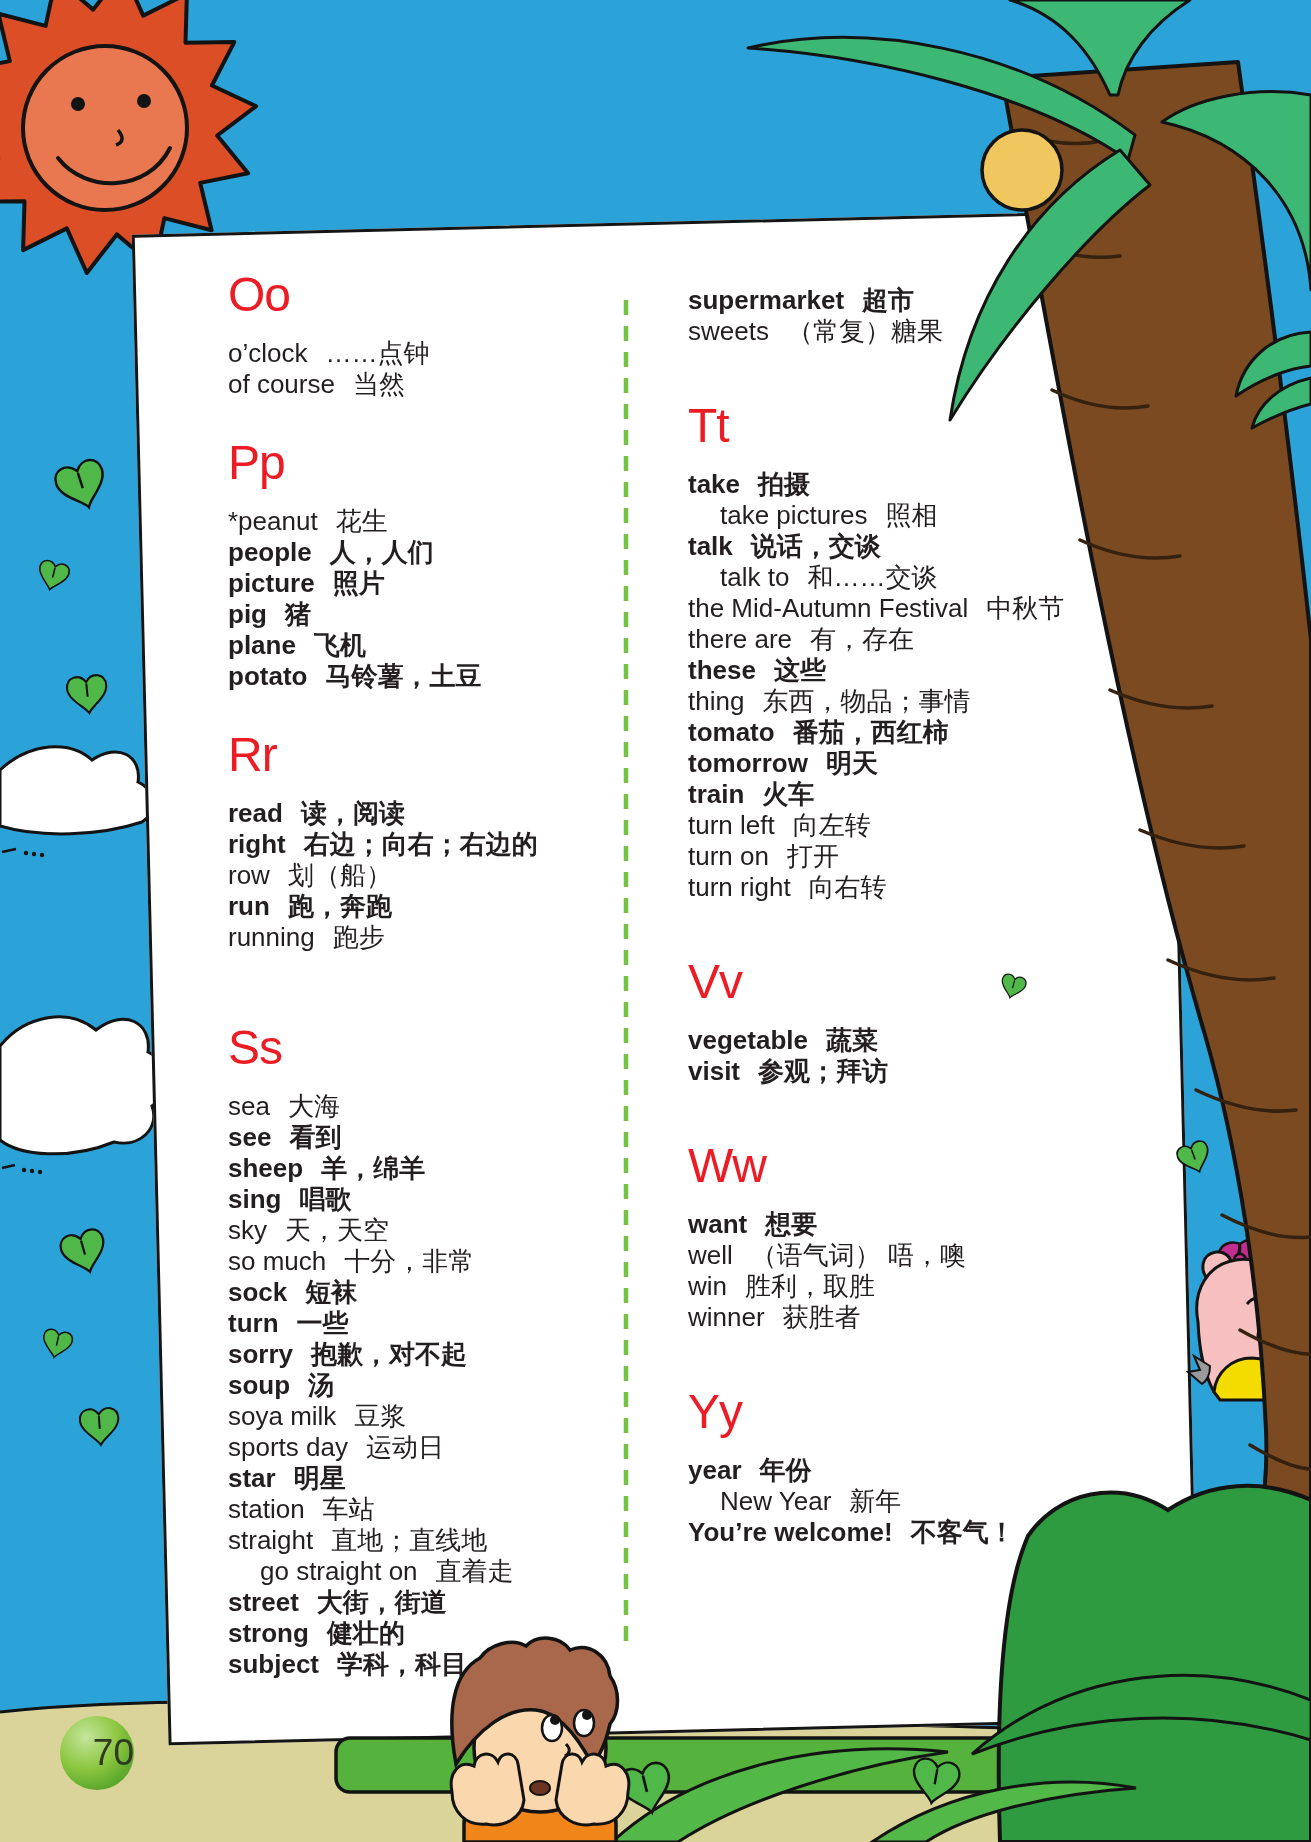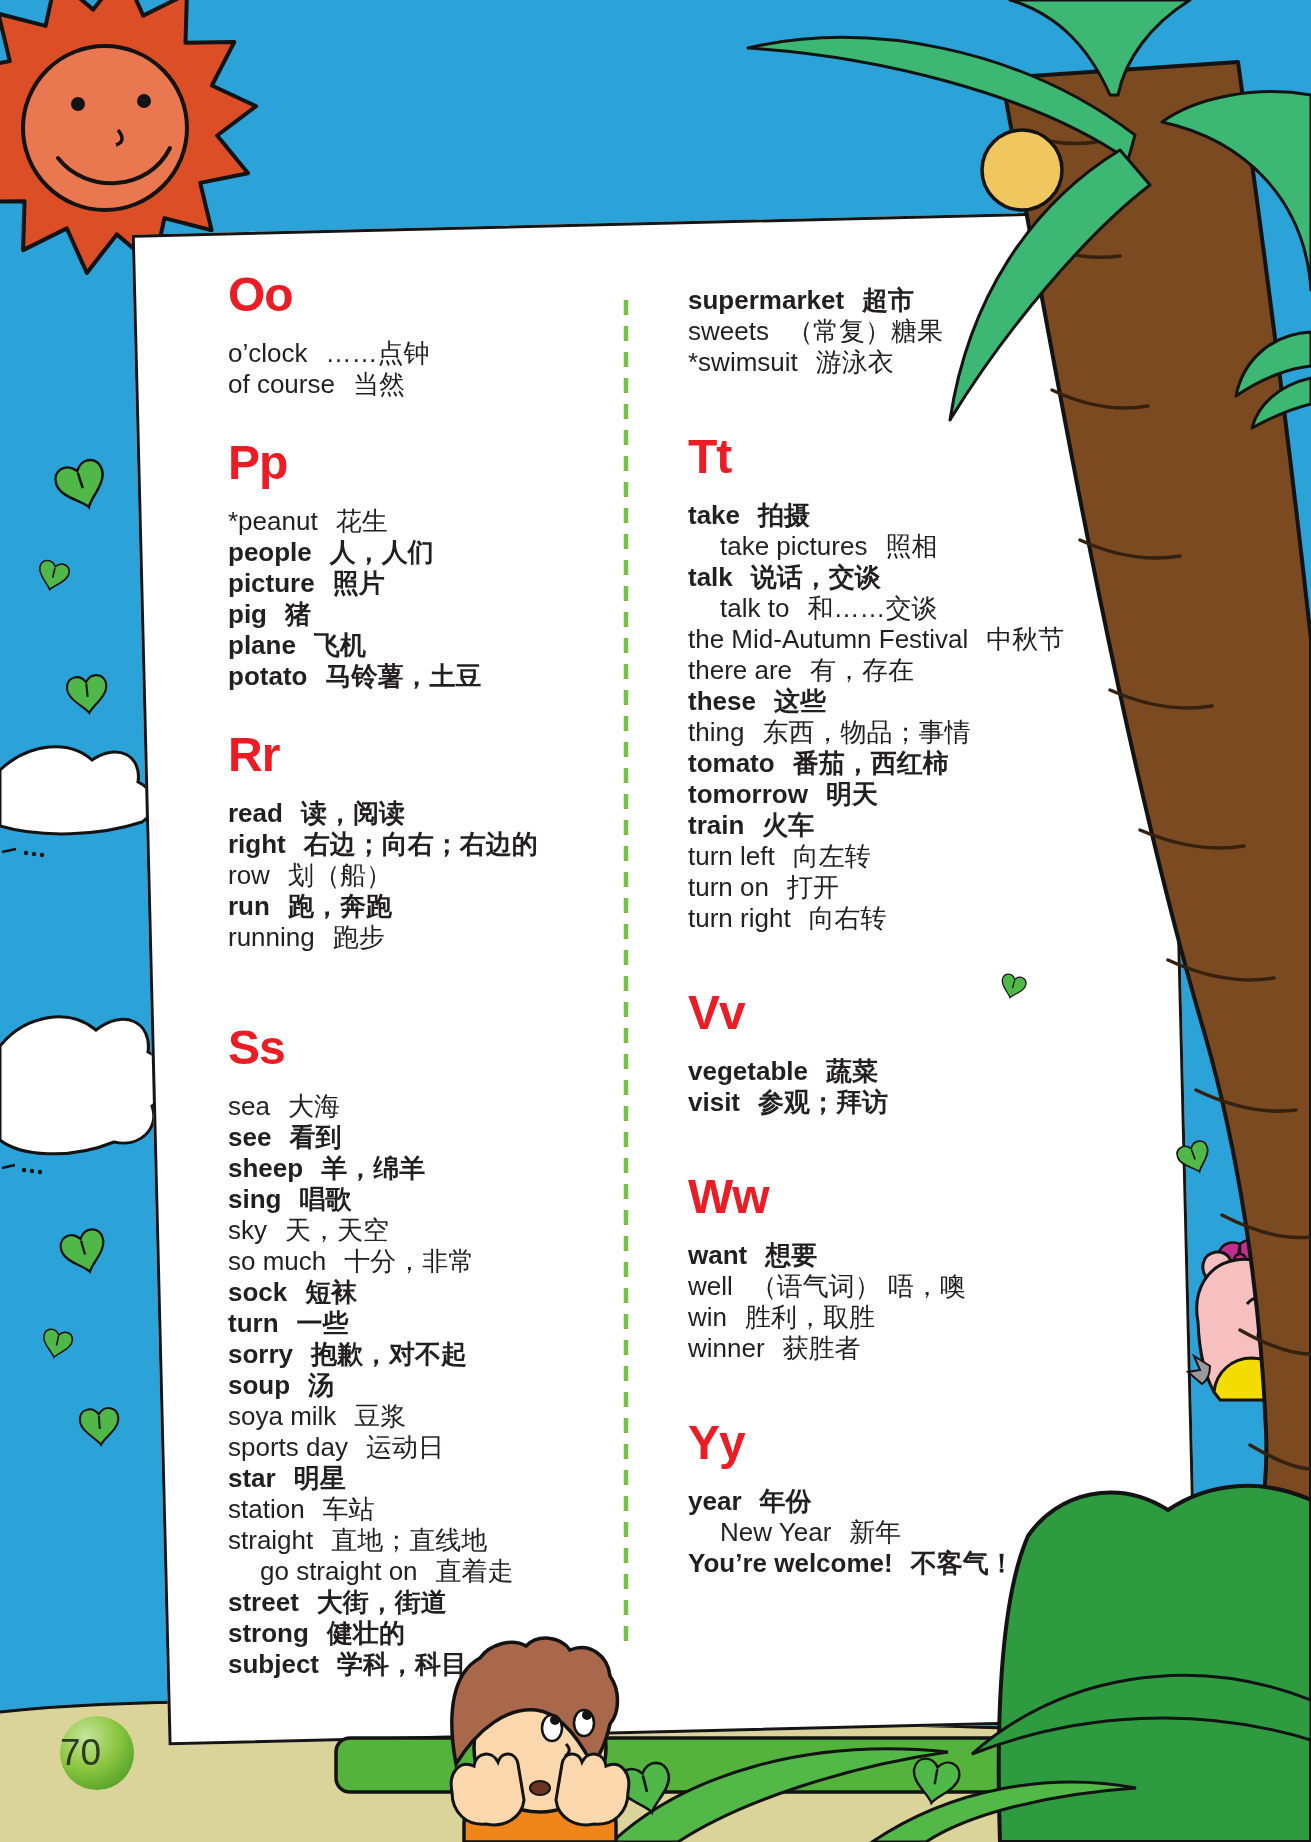--- a/index.html
+++ b/index.html
@@ -20,31 +20,31 @@
     transform:rotate(-1.4deg);
   }
   .col{position:absolute;}
   .col-left{left:228px;top:268px;width:392px;}
   .col-right{left:688px;top:285px;width:452px;}
   .section{display:block;}
   .col-left .section + .section{margin-top:36px;}
   .col-left .section:nth-of-type(4){margin-top:68px;}
   .col-right .section + .section{margin-top:52px;}
   .letter{
-    font-size:48px;font-weight:bold;line-height:54px;margin-bottom:16px;
+    font-size:48px;font-weight:normal;line-height:54px;margin-bottom:16px;
     color:var(--accent-red);letter-spacing:-1px;
   }
   .entry{font-size:26px;line-height:31px;white-space:nowrap;}
   .entry.bold{font-weight:bold;}
   .entry.indent{padding-left:32px;}
   .zh{margin-left:18px;}
   .page-ball{
     position:absolute;left:60px;top:1716px;width:74px;height:74px;border-radius:50%;
     background:radial-gradient(circle at 35% 28%, #c4e59b 0%, #8cc63f 45%, #58a52c 78%, #448c1f 100%);
-    display:flex;align-items:center;justify-content:flex-start;
+    display:flex;align-items:center;justify-content:flex-end;
     font-size:37px;color:#2e3b20;font-weight:500;
   }
 </style>
 </head>
 <body>
 
 <svg class="scene" viewBox="0 0 1311 1842">
   <defs>
     <g id="heart">
       <path d="M0,16 C-4,8 -24,-2 -24,-16 C-24,-30 -8,-34 0,-22 C8,-34 24,-30 24,-16 C24,-2 4,8 0,16 Z" fill="#4fb848" stroke="#131313" stroke-width="2.5"></path>
@@ -136,21 +136,20 @@
       <div class="entry indent"><span class="en">go straight on</span><span class="zh">直着走</span></div>
       <div class="entry bold"><span class="en">street</span><span class="zh">大街，街道</span></div>
       <div class="entry bold"><span class="en">strong</span><span class="zh">健壮的</span></div>
       <div class="entry bold"><span class="en">subject</span><span class="zh">学科，科目</span></div>
     </section>
   </div>
 <div class="col col-right">
     <section class="section">
       <div class="entry bold"><span class="en">supermarket</span><span class="zh">超市</span></div>
       <div class="entry"><span class="en">sweets</span><span class="zh">（常复）糖果</span></div>
-      <div class="entry"><span class="en">*swimsuit</span><span class="zh">游泳衣</span></div>
     </section>
     <section class="section">
       <div class="letter">Tt</div>
       <div class="entry bold"><span class="en">take</span><span class="zh">拍摄</span></div>
       <div class="entry indent"><span class="en">take pictures</span><span class="zh">照相</span></div>
       <div class="entry bold"><span class="en">talk</span><span class="zh">说话，交谈</span></div>
       <div class="entry indent"><span class="en">talk to</span><span class="zh">和……交谈</span></div>
       <div class="entry"><span class="en">the Mid-Autumn Festival</span><span class="zh">中秋节</span></div>
       <div class="entry"><span class="en">there are</span><span class="zh">有，存在</span></div>
       <div class="entry bold"><span class="en">these</span><span class="zh">这些</span></div>

